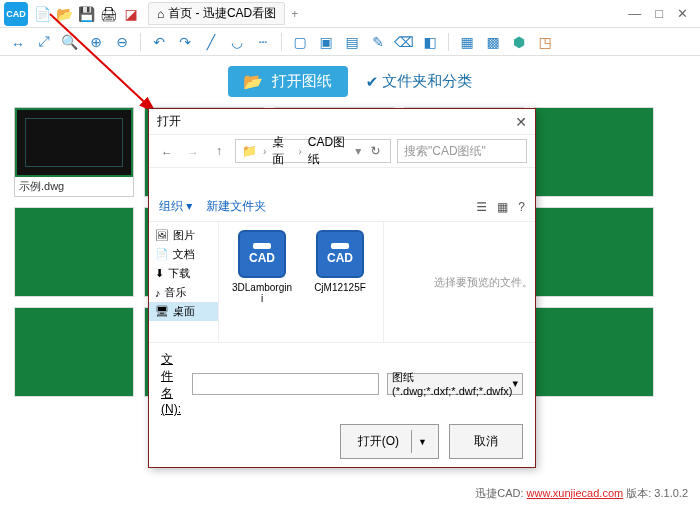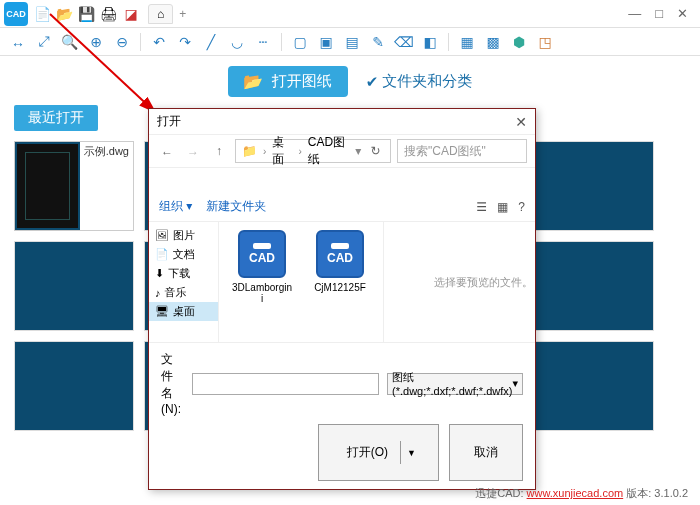--- a/index.html
+++ b/index.html
@@ -16,21 +16,21 @@
 .toolbar2 { height: 28px; border-bottom: 1px solid #e0e0e0; display: flex; align-items: center; padding: 0 8px; gap: 6px; }
 .toolbar2 .t-ico { width: 20px; height: 20px; display: flex; align-items: center; justify-content: center; font-size: 14px; color: #2a7fc0; cursor: pointer; }
 .t-sep { width: 1px; height: 18px; background: #ddd; margin: 0 2px; }
 .content { padding: 10px 14px; position: relative; }
 .top-actions { display: flex; align-items: center; justify-content: center; gap: 18px; margin-bottom: 8px; }
 .open-btn { background: #34a7de; color: #fff; border: none; border-radius: 4px; padding: 6px 16px; font-size: 15px; display: flex; align-items: center; gap: 8px; cursor: pointer; }
 .open-btn .folder { font-size: 16px; }
 .folders-check { display: flex; align-items: center; gap: 4px; color: #1a6fa8; font-size: 15px; cursor: pointer; }
 .recent-hdr { background: #34a7de; color: #fff; padding: 4px 14px; font-size: 14px; display: inline-block; border-radius: 2px; }
 .grid { margin-top: 10px; display: grid; grid-template-columns: repeat(5, 120px); grid-auto-rows: 90px; gap: 10px; }
-.thumb { border: 1px solid #ccc; background: #0c4a6e; display: flex; }
+.thumb { border: 1px solid #ccc; background: #15803d; display: flex; flex-direction: column; }
 .thumb .img { flex: 1; background: #111; display: flex; align-items: center; justify-content: center; margin: 2px; position: relative; }
 .thumb .img::before { content: ""; position: absolute; inset: 8px; border: 1px solid #4aa; opacity: 0.4; }
 .thumb .lbl { font-size: 11px; padding: 2px 4px; text-align: left; color: #333; background: #fff; }
 .empty-thumb { border: 1px solid #ddd; }
 .footer { position: absolute; bottom: 4px; right: 12px; font-size: 11px; color: #666; }
 .footer a { color: #d22; }
 
 
 .dialog { position: absolute; left: 148px; top: 108px; width: 388px; background: #fff; border: 1px solid #7f1d1d; box-shadow: 2px 2px 8px rgba(0,0,0,0.25); }
 .dlg-title { display: flex; align-items: center; padding: 4px 8px; font-size: 12px; }
@@ -52,26 +52,26 @@
 .file-area { flex: 1; display: flex; }
 .files { display: flex; gap: 16px; padding: 8px 12px; }
 .file-item { width: 62px; display: flex; flex-direction: column; align-items: center; cursor: pointer; }
 .cad-fico { width: 48px; height: 48px; background: #2a6fc5; border-radius: 6px; display: flex; flex-direction: column; align-items: center; justify-content: center; border: 2px solid #1d5aa8; }
 .cad-fico .pen { width: 18px; height: 6px; background: #fff; border-radius: 2px; margin-bottom: 2px; }
 .cad-fico .txt { color: #fff; font-size: 12px; font-weight: bold; }
 .file-item .flbl { font-size: 10px; text-align: center; margin-top: 4px; line-height: 1.1; word-break: break-all; }
 .preview { width: 150px; border-left: 1px solid #eee; display: flex; align-items: center; justify-content: flex-end; color: #999; font-size: 11px; }
 .dlg-bottom { padding: 8px 12px; border-top: 1px solid #eee; }
 .fn-row { display: flex; align-items: center; gap: 8px; margin-bottom: 8px; }
-.fn-row label { font-size: 12px; }
+.fn-row label { font-size: 12px; text-decoration: underline; }
 .fn-input { border: 1px solid #aaa; height: 22px; width: 190px; padding: 0 4px; }
 .ft-select { border: 1px solid #aaa; height: 22px; width: 175px; font-size: 11px; padding: 0 4px; background: #f4f4f4; cursor: pointer; display: flex; align-items: center; justify-content: space-between; }
 .btn-row { display: flex; justify-content: flex-end; gap: 10px; }
 .dlg-btn { border: 1px solid #999; background: #f4f4f4; padding: 3px 24px; font-size: 12px; cursor: pointer; }
-.dlg-btn.split { display: flex; align-items: center; padding: 16px; }
+.dlg-btn.split { display: flex; align-items: center; padding: 5px; }
 .dlg-btn.split .main { padding: 3px 12px; border-right: 1px solid #999; }
 .dlg-btn.split .dd { padding: 3px 6px; font-size: 9px; }
 
 
 .arrow { position: absolute; left: 50px; top: 14px; pointer-events: none; }
 .arrow svg { overflow: visible; }
 </style>
 </head>
 <body>
 
@@ -79,20 +79,21 @@
   <div class="app-logo">CAD</div>
   <div class="title-tools">
     <span class="ico">📄</span>
     <span class="ico" style="color:#f5a623">📂</span>
     <span class="ico" style="color:#2a7fc0">💾</span>
     <span class="ico">🖨</span>
     <span class="ico" style="color:#c33">◪</span>
   </div>
   <div class="tab">
     <span class="home-ico">⌂</span>
+    <span>首页 - 迅捷CAD看图</span>
   </div>
   <span class="tab-plus">+</span>
   <div class="win-ctrls">
     <span>—</span>
     <span>□</span>
     <span>✕</span>
   </div>
 </div>
 
 <div class="toolbar2">
@@ -126,21 +127,20 @@
     <button class="open-btn">
       <span class="folder">📂</span>
       <span>打开图纸</span>
     </button>
     <div class="folders-check">
       <span>✔</span>
       <span style="">文件夹和分类</span>
     </div>
   </div>
 
-  <div class="recent-hdr">最近打开</div>
 
   <div class="grid">
     <div class="thumb">
       <div class="img"></div>
       <div class="lbl">示例.dwg</div>
     </div>
     <div class="thumb empty-thumb"></div>
     <div class="thumb empty-thumb"></div>
     <div class="thumb empty-thumb"></div>
     <div class="thumb empty-thumb"></div>

